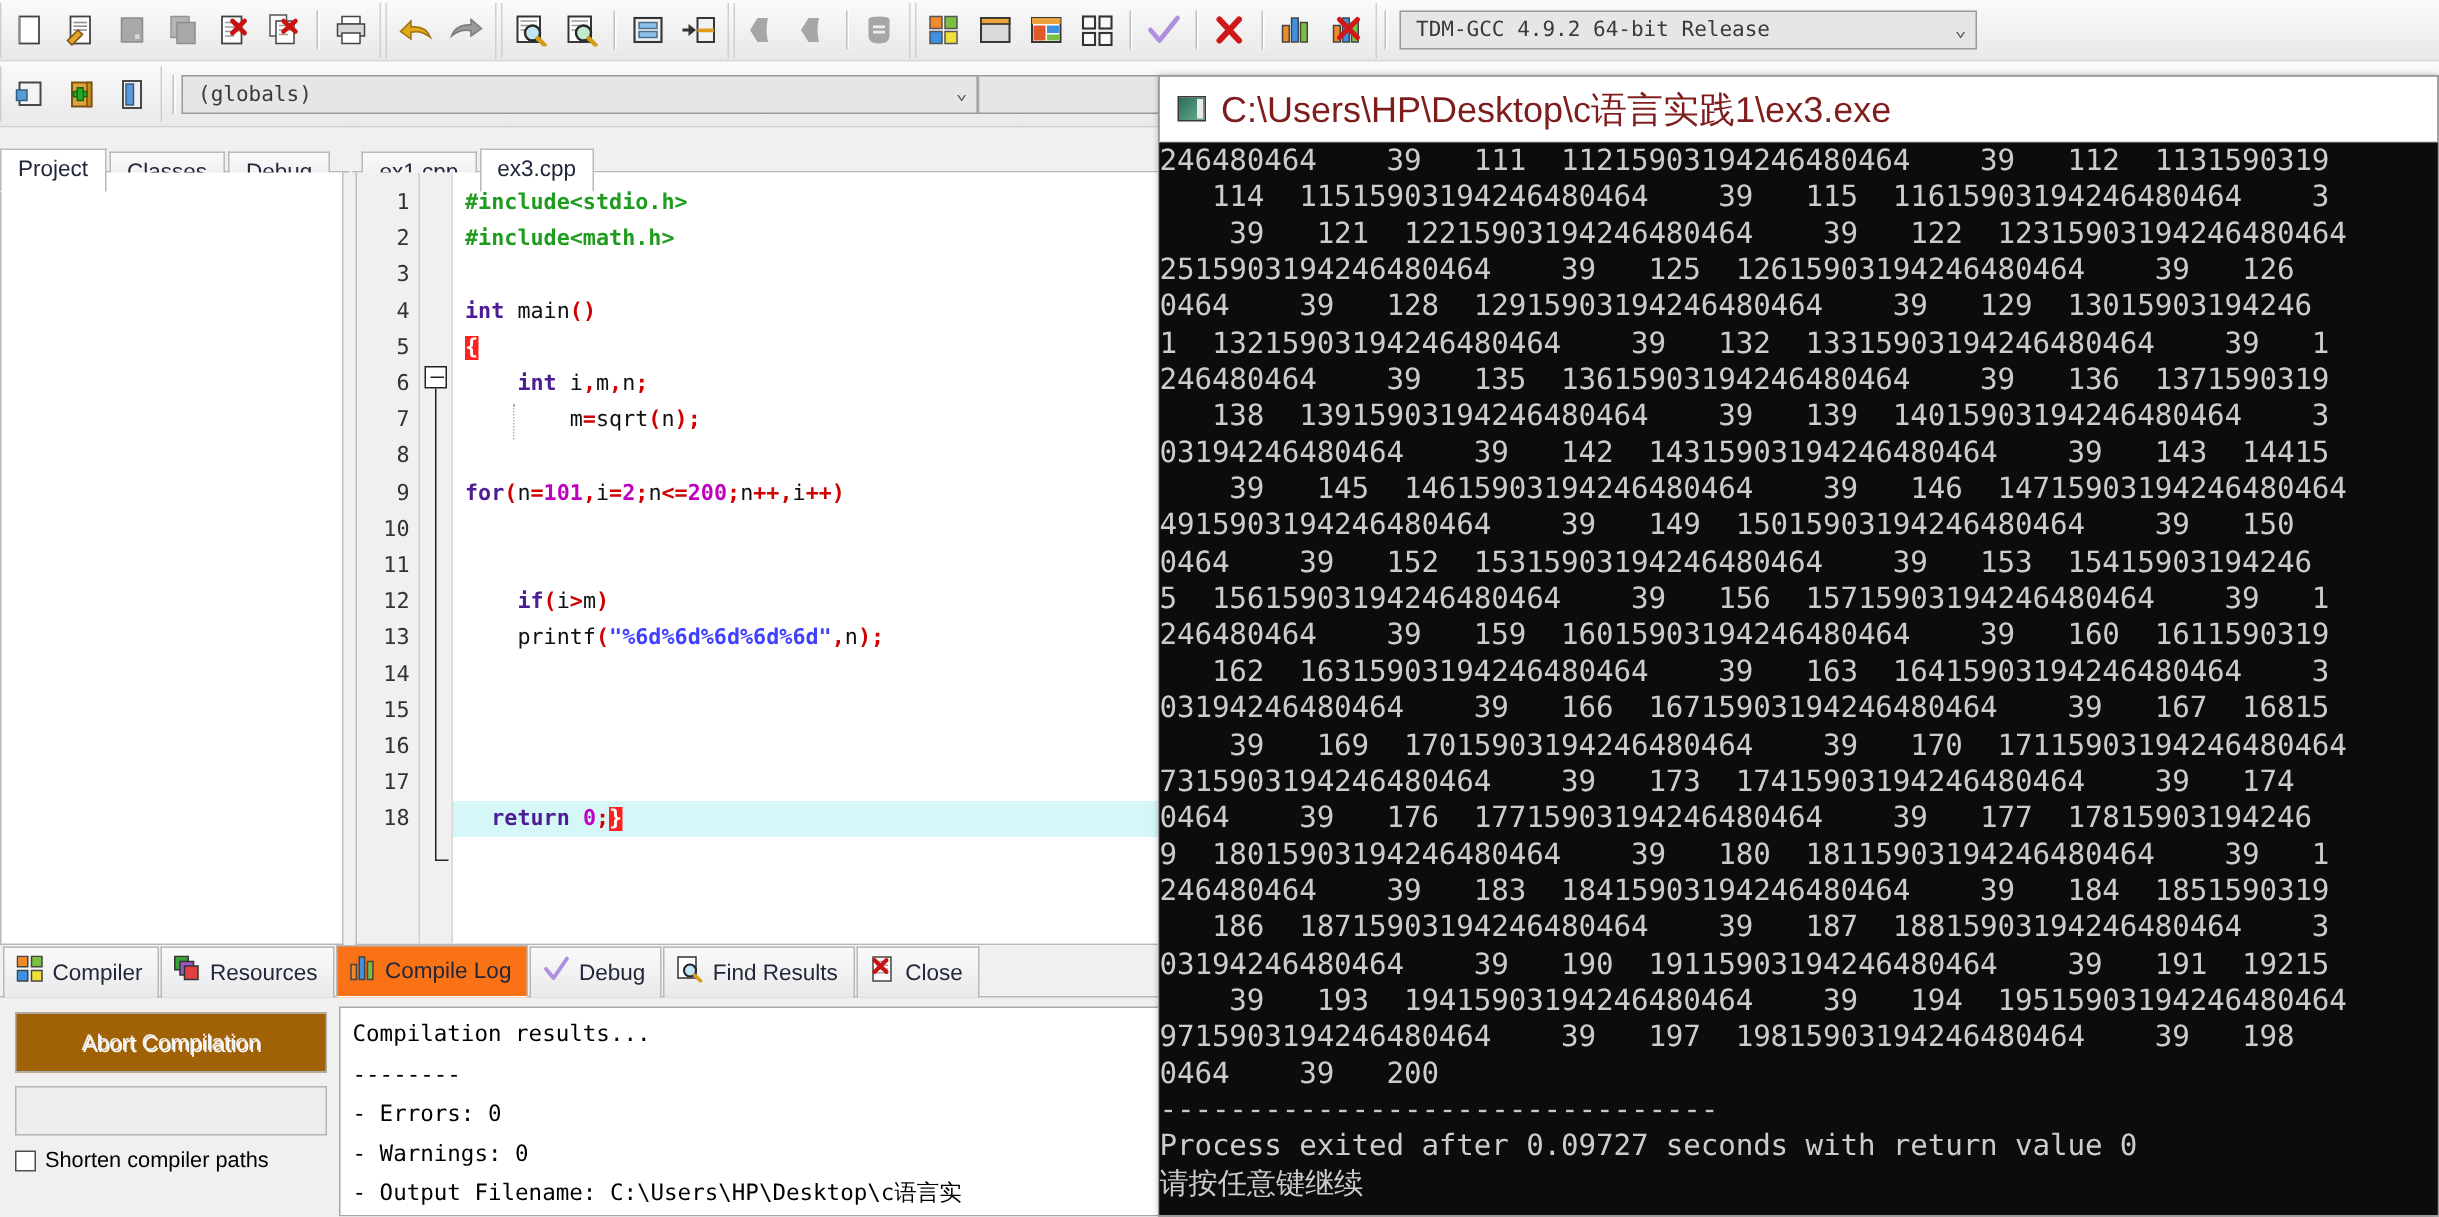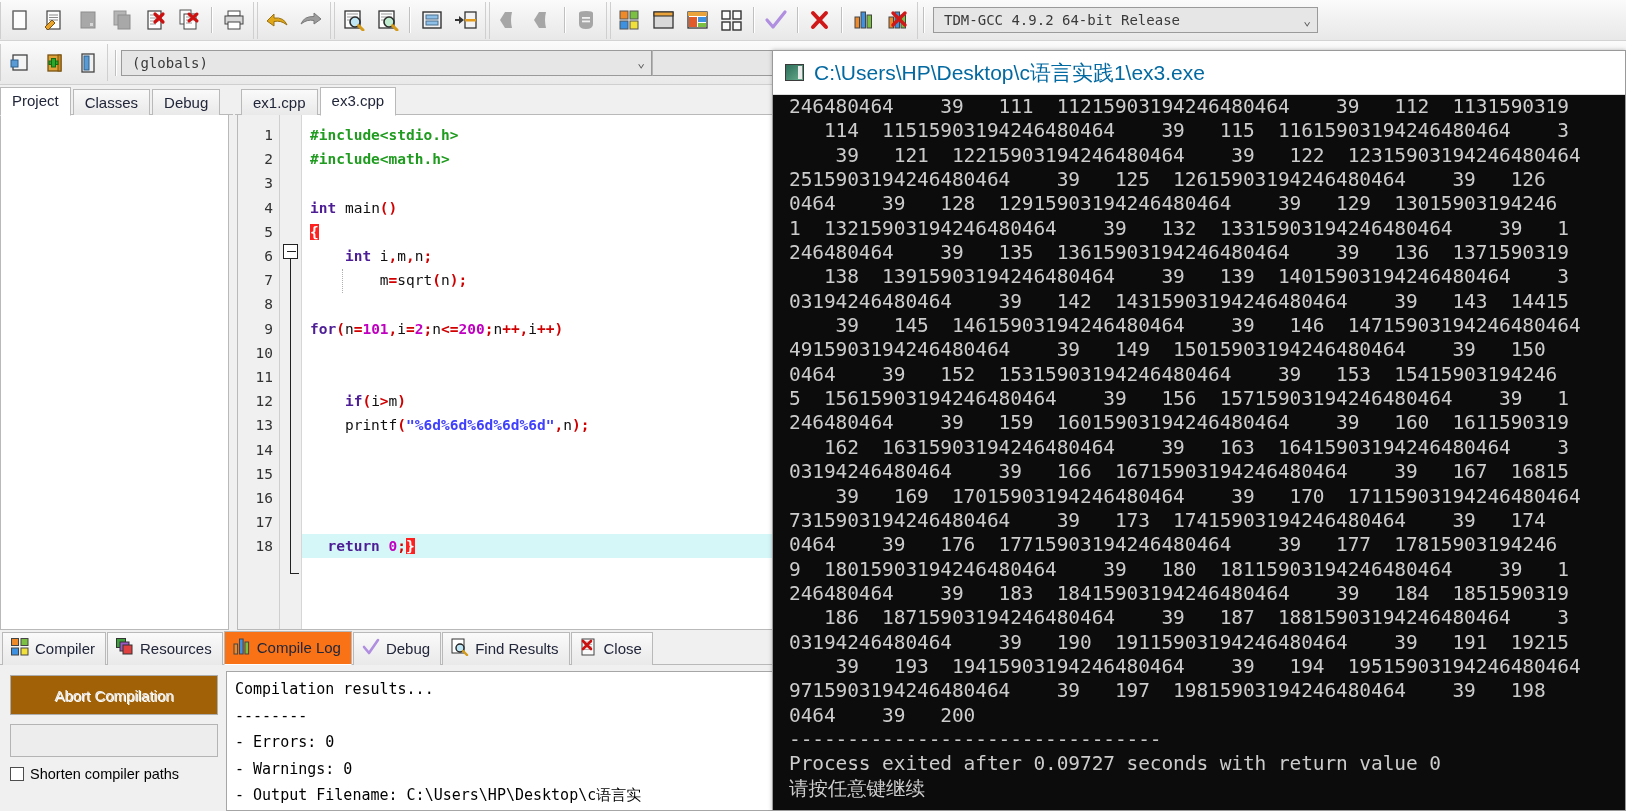--- a/index.html
+++ b/index.html
@@ -56,21 +56,21 @@
 
   
   .leftpanel { position: absolute; left: 0; top: 85px; width: 233px; height: 546px; }
   .tabstrip { display: flex; align-items: flex-end; height: 30px;
     background: #f0f0f0; border-bottom: 1px solid #b9b9b9; }
   .tab {
     padding: 4px 11px 5px 11px;
     font-size: 15px; color: #22263a;
     background: linear-gradient(to bottom,#fafafa,#e8e8e8);
     border: 1px solid #b9b9b9; border-bottom: none;
-    margin-right: 2px; position: relative; top: 2px;
+    margin-right: 2px; position: relative; top: 14px;
     cursor: default; white-space: nowrap;
   }
   .tab.active { background: #ffffff; border-bottom: 1px solid #ffffff; z-index: 2;
     padding-bottom: 6px; }
   .panel-body { position: absolute; left: 0; top: 30px; width: 229px; height: 515px;
      background: #fff; border: 1px solid #b9b9b9; border-top: none; }
 
   
   .editorwrap { position: absolute; left: 235px; top: 85px; width: 1080px; height: 546px; }
   .etabstrip { display: flex; align-items: flex-end; height: 30px; background: #f0f0f0;
@@ -131,28 +131,28 @@
   .logbox { flex: 1; background: #fff; border: 1px solid #a6a6a6; overflow: hidden;
      padding: 4px 0 0 8px; }
   .logline { font-family: "DejaVu Sans Mono", monospace; font-size: 15px;
      line-height: 26.5px; color: #000; white-space: pre; }
 
   
   .console { position: absolute; left: 772px; top: 50px; width: 854px; height: 761px;
      background: #000; border: 1px solid #9a9a9a; box-shadow: 0 0 4px rgba(0,0,0,.25); }
   .ctitle { height: 44px; background: #ffffff; display: flex; align-items: center;
      gap: 10px; padding-left: 12px; border-bottom: 1px solid #dcdcdc; }
-  .ctitle-text { font-size: 21px; color: #0369a1; font-family: "Liberation Sans", sans-serif;
+  .ctitle-text { font-size: 24px; color: #7f1d1d; font-family: "Liberation Sans", sans-serif;
      white-space: nowrap; }
   .cicon { width: 19px; height: 17px; background: linear-gradient(135deg,#2c6e5a,#69ad8e);
      border: 1px solid #3b3b3b; position: relative; }
   .cicon:after { content:""; position:absolute; right:1px; top:1px; width:4px;
      bottom:1px; background:#eaeaea; }
   .cbody { position: absolute; left: 0; top: 44px; right: 0; bottom: 0;
-     background: #0c0c0c; overflow: hidden; padding-left: 16px; }
+     background: #0c0c0c; overflow: hidden; padding-left: 0; }
   .cline2 { font-family: "DejaVu Sans Mono", monospace; font-size: 19.5px;
      line-height: 24.35px; color: #cccccc; white-space: pre; letter-spacing: -0.1px; }
   .cline2.sep { color: #c8c8c8; }
 </style>
 </head>
 <body>
 
 <div id="app">
 
   <div class="toolbar1">

